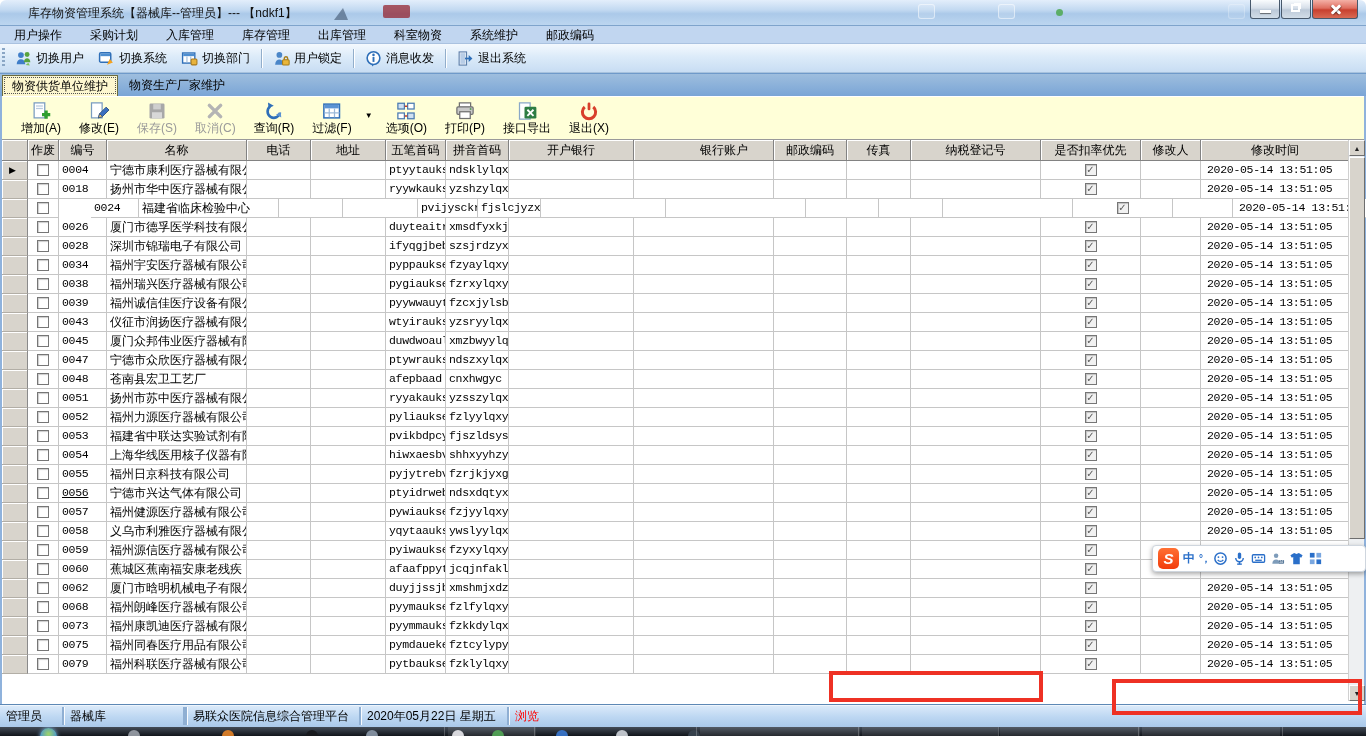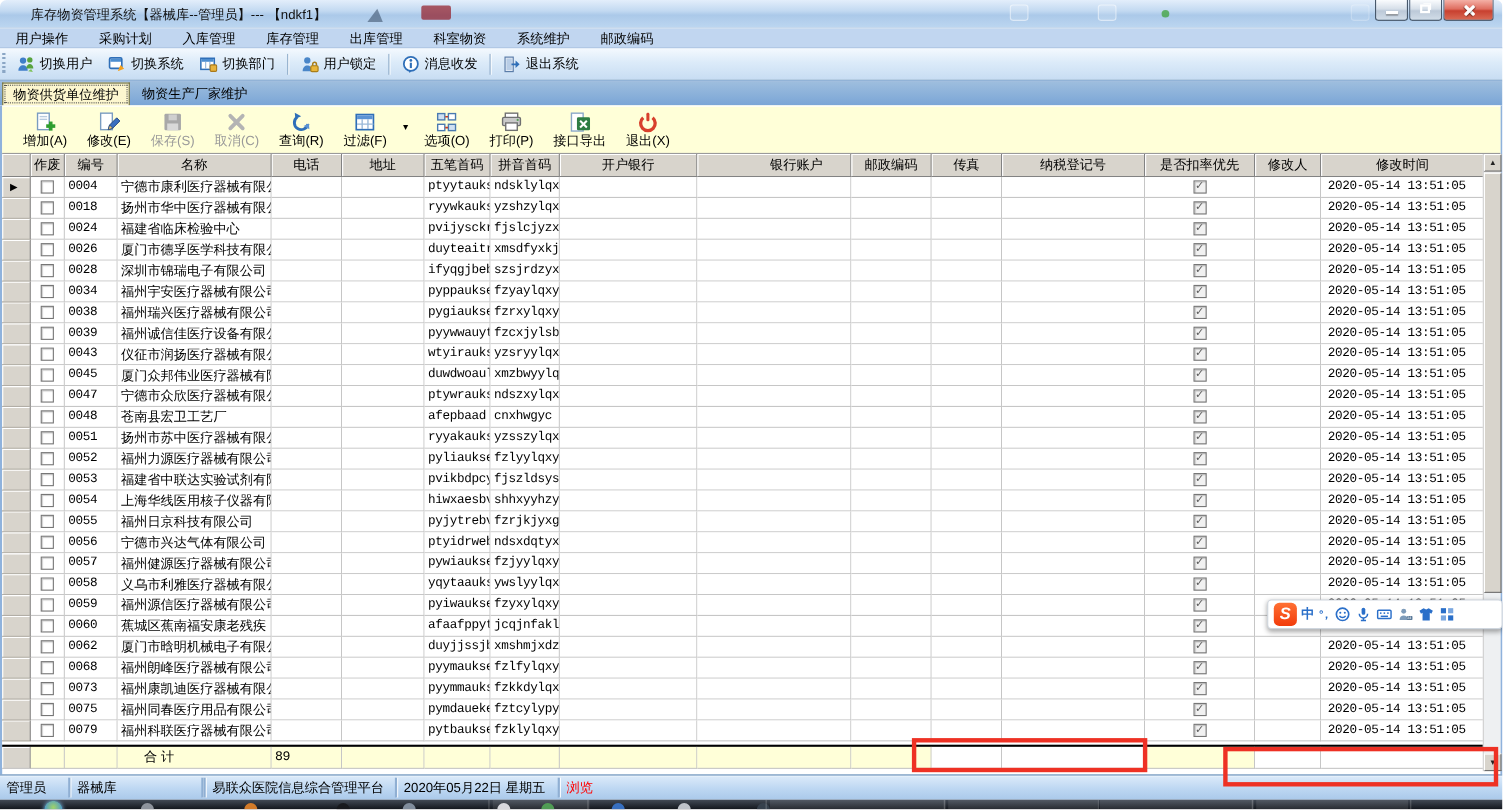--- a/index.html
+++ b/index.html
@@ -383,21 +383,21 @@
               <span class="cb checked">✓</span>
             </div>
             <div class="cell" style="width: 60px; flex: 0 0 auto;"></div>
             <div class="cell mono pl6" style="width: 149px; flex: 0 0 auto;">2020-05-14 13:51:05</div>
           </div>
           <div class="grow">
             <div class="cell icell" style="width: 26px; flex: 0 0 auto;"></div>
             <div class="cell cbwrap" style="width: 31px; flex: 0 0 auto;">
               <span class="cb"></span>
             </div>
-            <div class="cell mono pl3" style="width: 48px; flex: 0 0 auto;">0024</div>
+            <div class="cell mono pl3" style="width: 48px; flex: 0 0 auto; margin-left: 32px;">0024</div>
             <div class="cell pl3" style="width: 140px; flex: 0 0 auto;">福建省临床检验中心</div>
             <div class="cell" style="width: 64px; flex: 0 0 auto;"></div>
             <div class="cell" style="width: 75px; flex: 0 0 auto;"></div>
             <div class="cell mono pl3" style="width: 60px; flex: 0 0 auto;">pvijysckr</div>
             <div class="cell mono pl3" style="width: 63px; flex: 0 0 auto;">fjslcjyzx</div>
             <div class="cell" style="width: 125px; flex: 0 0 auto;"></div>
             <div class="cell" style="width: 140px; flex: 0 0 auto;"></div>
             <div class="cell" style="width: 73px; flex: 0 0 auto;"></div>
             <div class="cell" style="width: 64px; flex: 0 0 auto;"></div>
             <div class="cell" style="width: 130px; flex: 0 0 auto;"></div>
@@ -713,21 +713,21 @@
               <span class="cb checked">✓</span>
             </div>
             <div class="cell" style="width: 60px; flex: 0 0 auto;"></div>
             <div class="cell mono pl6" style="width: 149px; flex: 0 0 auto;">2020-05-14 13:51:05</div>
           </div>
           <div class="grow">
             <div class="cell icell" style="width: 26px; flex: 0 0 auto;"></div>
             <div class="cell cbwrap" style="width: 31px; flex: 0 0 auto;">
               <span class="cb"></span>
             </div>
-            <div class="cell mono pl3" style="width: 48px; flex: 0 0 auto;">0056</div>
+            <div class="cell mono pl3" style="width: 48px; flex: 0 0 auto; text-decoration: underline;">0056</div>
             <div class="cell pl3" style="width: 140px; flex: 0 0 auto;">宁德市兴达气体有限公司</div>
             <div class="cell" style="width: 64px; flex: 0 0 auto;"></div>
             <div class="cell" style="width: 75px; flex: 0 0 auto;"></div>
             <div class="cell mono pl3" style="width: 60px; flex: 0 0 auto;">ptyidrweb</div>
             <div class="cell mono pl3" style="width: 63px; flex: 0 0 auto;">ndsxdqtyx</div>
             <div class="cell" style="width: 125px; flex: 0 0 auto;"></div>
             <div class="cell" style="width: 140px; flex: 0 0 auto;"></div>
             <div class="cell" style="width: 73px; flex: 0 0 auto;"></div>
             <div class="cell" style="width: 64px; flex: 0 0 auto;"></div>
             <div class="cell" style="width: 130px; flex: 0 0 auto;"></div>
@@ -930,38 +930,20 @@
             <div class="cell" style="width: 64px; flex: 0 0 auto;"></div>
             <div class="cell" style="width: 130px; flex: 0 0 auto;"></div>
             <div class="cell cbwrap" style="width: 100px; flex: 0 0 auto;">
               <span class="cb checked">✓</span>
             </div>
             <div class="cell" style="width: 60px; flex: 0 0 auto;"></div>
             <div class="cell mono pl6" style="width: 149px; flex: 0 0 auto;">2020-05-14 13:51:05</div>
           </div>
         </div>
       <div class="gfill"></div>
-      <div class="gsummary" id="gsummary">
-          <div class="scell sicell" style="width: 26px; flex: 0 0 auto;"></div>
-          <div class="scell" style="width: 31px; flex: 0 0 auto;"></div>
-          <div class="scell" style="width: 48px; flex: 0 0 auto;"></div>
-          <div class="scell" style="width: 140px; flex: 0 0 auto; padding-left: 24px;">合  计</div>
-          <div class="scell mono pl3" style="width: 64px; flex: 0 0 auto;">89</div>
-          <div class="scell" style="width: 75px; flex: 0 0 auto;"></div>
-          <div class="scell" style="width: 60px; flex: 0 0 auto;"></div>
-          <div class="scell" style="width: 63px; flex: 0 0 auto;"></div>
-          <div class="scell" style="width: 125px; flex: 0 0 auto;"></div>
-          <div class="scell" style="width: 140px; flex: 0 0 auto;"></div>
-          <div class="scell" style="width: 73px; flex: 0 0 auto;"></div>
-          <div class="scell white" style="width: 64px; flex: 0 0 auto;"></div>
-          <div class="scell white" style="width: 130px; flex: 0 0 auto;"></div>
-          <div class="scell" style="width: 100px; flex: 0 0 auto;"></div>
-          <div class="scell white" style="width: 60px; flex: 0 0 auto;"></div>
-          <div class="scell white" style="width: 149px; flex: 0 0 auto;"></div>
-        </div>
     </div>
     <div class="vscroll">
       <div class="varrow up">▲</div>
       <div class="vthumb"></div>
       <div class="varrow down">▼</div>
     </div>
   </div>
 
   <div class="statusbar" id="statusbar">
       <div class="spanel" style="width: 62px; flex: 0 0 auto;">

